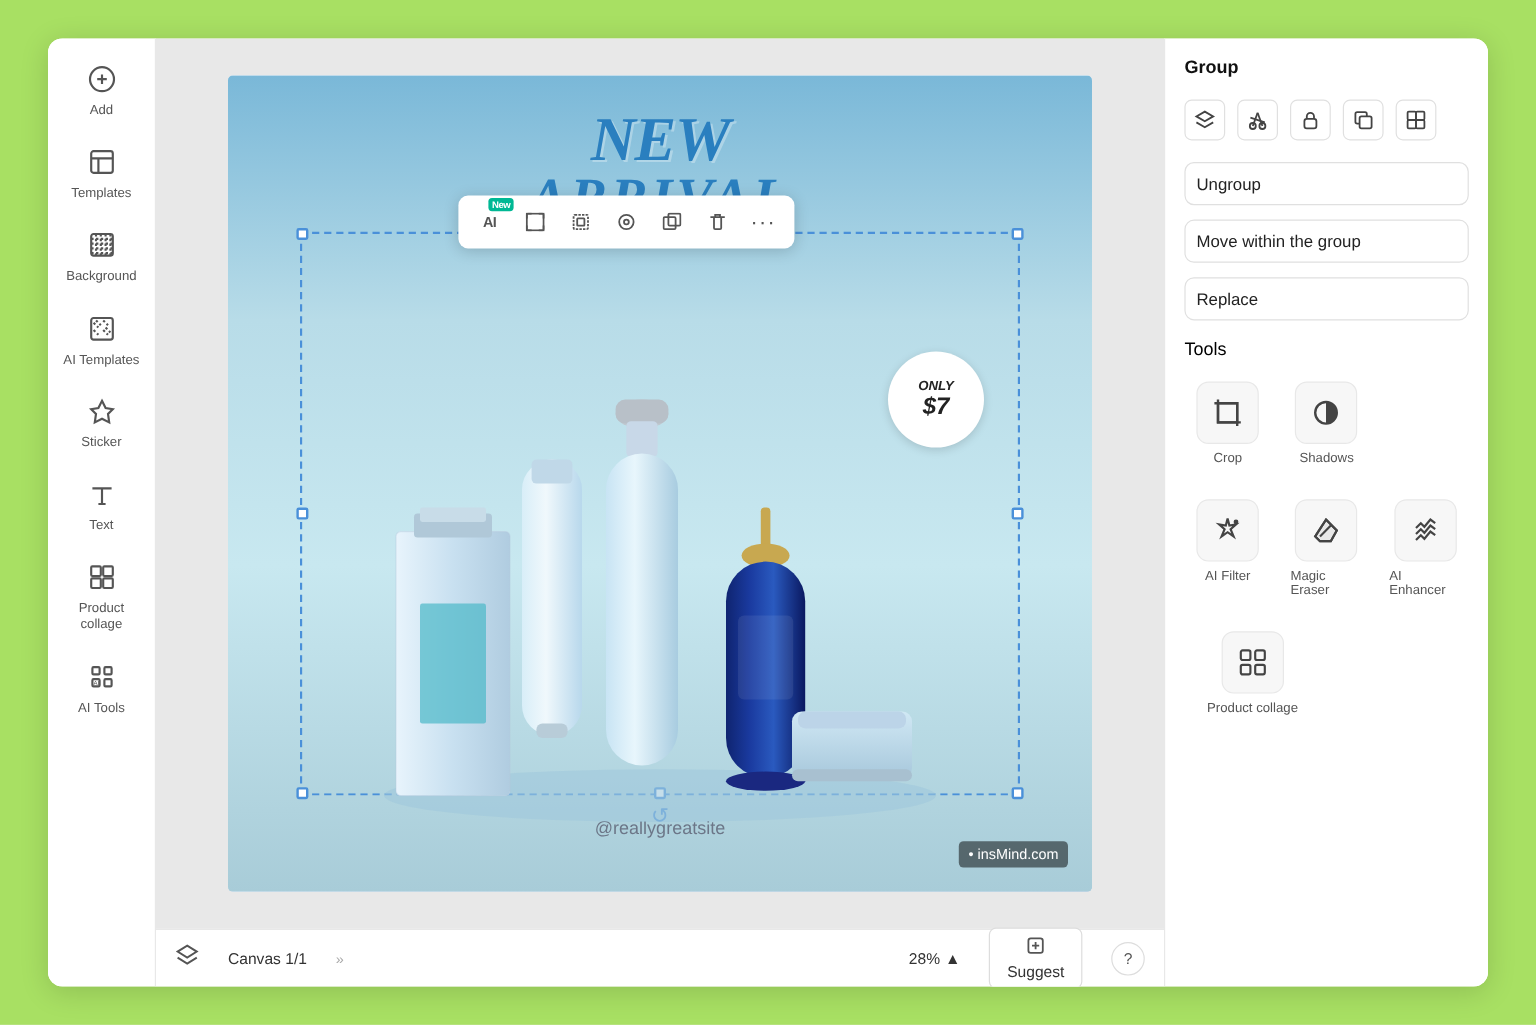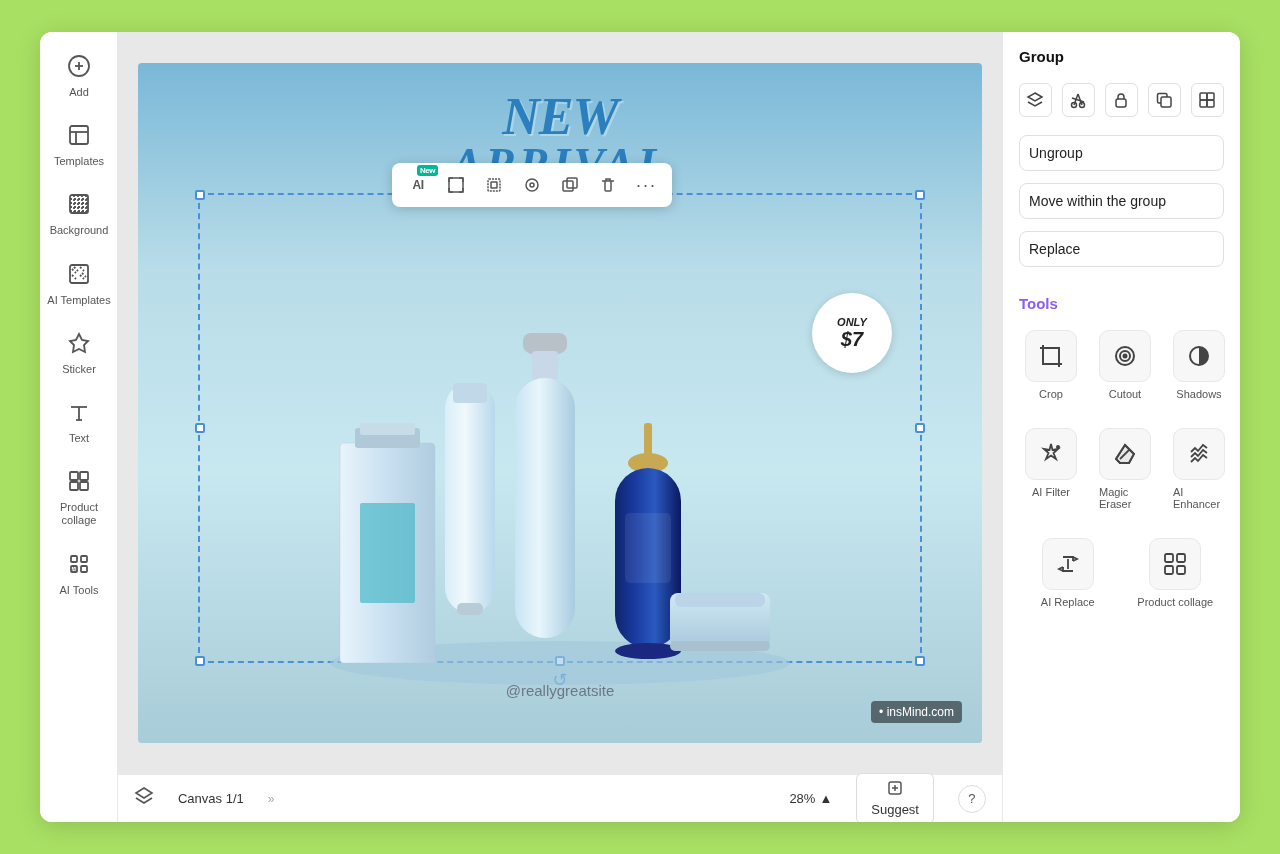--- a/index.html
+++ b/index.html
@@ -23,21 +23,21 @@
       box-shadow: 0 4px 24px rgba(0,0,0,0.15);
     }
 
     
     .sidebar {
       width: 90px;
       background: #fff;
       border-right: 1px solid #e8e8e8;
       display: flex;
       flex-direction: column;
-      align-items: flex-start;
+      align-items: center;
       padding: 12px 0;
       gap: 4px;
       overflow-y: auto;
     }
     .sidebar-item {
       display: flex;
       flex-direction: column;
       align-items: center;
       padding: 10px 6px;
       border-radius: 8px;
@@ -68,21 +68,21 @@
     .canvas-viewport {
       flex: 1;
       display: flex;
       align-items: center;
       justify-content: center;
       padding: 20px;
       overflow: hidden;
     }
     .canvas-frame {
       position: relative;
-      width: 844px;
+      width: 720px;
       height: 680px;
       border-radius: 4px;
       overflow: hidden;
       background: linear-gradient(160deg, #b8dff7 0%, #d0eeff 40%, #a0c8e8 100%);
     }
     
     .canvas-bg {
       position: absolute;
       inset: 0;
       background: linear-gradient(180deg, #7ab8d8 0%, #b8dce8 30%, #c8e8f0 60%, #a8ccd8 100%);
@@ -313,23 +313,23 @@
       border-radius: 8px;
       border: 1px solid #e0e0e0;
       background: #fff;
       font-size: 14px;
       color: #222;
       cursor: pointer;
       text-align: left;
     }
     .tools-section-title {
       font-size: 15px;
-      font-weight: 700;
-      color: #8b5cf6;
-      margin-top: 16px;
+      font-weight: 400;
+      color: #000000;
+      margin-top: 4px;
     }
     .tools-grid {
       display: grid;
       grid-template-columns: repeat(3, 1fr);
       gap: 10px;
     }
     .tool-item {
       display: flex;
       flex-direction: column;
       align-items: center;
@@ -706,30 +706,20 @@
             <path d="M2 5 L21 5 L21 24"></path>
             <rect x="5" y="5" width="16" height="16" stroke-dasharray="0" fill="none"></rect>
           </svg>
         </div>
         <div class="tool-label">Crop</div>
       </div>
       <div class="tool-item">
         <div class="tool-icon-box">
           <svg width="26" height="26" viewBox="0 0 26 26" fill="none" stroke="#444" stroke-width="2">
             <circle cx="13" cy="13" r="9"></circle>
-            <circle cx="13" cy="13" r="5"></circle>
-            <circle cx="13" cy="13" r="1.5" fill="#444"></circle>
-          </svg>
-        </div>
-        <div class="tool-label">Cutout</div>
-      </div>
-      <div class="tool-item">
-        <div class="tool-icon-box">
-          <svg width="26" height="26" viewBox="0 0 26 26" fill="none" stroke="#444" stroke-width="2">
-            <circle cx="13" cy="13" r="9"></circle>
             <path d="M13 4 a9 9 0 0 1 0 18" fill="#444" stroke="none"></path>
           </svg>
         </div>
         <div class="tool-label">Shadows</div>
       </div>
     </div>
 
     <div class="tools-grid" style="margin-top:4px;">
       <div class="tool-item">
         <div class="tool-icon-box">
@@ -756,31 +746,20 @@
             <polyline points="5,16 9,12 12,15 17,9 21,12"></polyline>
             <polyline points="5,11 9,7 12,10 17,4 21,7"></polyline>
             <polyline points="5,21 9,17 12,20 17,14 21,17"></polyline>
           </svg>
         </div>
         <div class="tool-label">AI Enhancer</div>
       </div>
     </div>
 
     <div class="tools-grid-2">
-      <div class="tool-item">
-        <div class="tool-icon-box">
-          <svg width="26" height="26" viewBox="0 0 26 26" fill="none" stroke="#444" stroke-width="1.8">
-            <path d="M8 6 L18 6 L18 10 M18 20 L8 20 L8 16"></path>
-            <path d="M18 6 L22 8 L18 10"></path>
-            <path d="M8 16 L4 18 L8 20"></path>
-            <line x1="13" y1="8" x2="13" y2="18"></line>
-          </svg>
-        </div>
-        <div class="tool-label">AI Replace</div>
-      </div>
       <div class="tool-item">
         <div class="tool-icon-box">
           <svg width="26" height="26" viewBox="0 0 26 26" fill="none" stroke="#444" stroke-width="1.8">
             <rect x="3" y="3" width="8" height="8" rx="1.5"></rect>
             <rect x="15" y="3" width="8" height="8" rx="1.5"></rect>
             <rect x="3" y="15" width="8" height="8" rx="1.5"></rect>
             <rect x="15" y="15" width="8" height="8" rx="1.5"></rect>
           </svg>
         </div>
         <div class="tool-label">Product collage</div>

